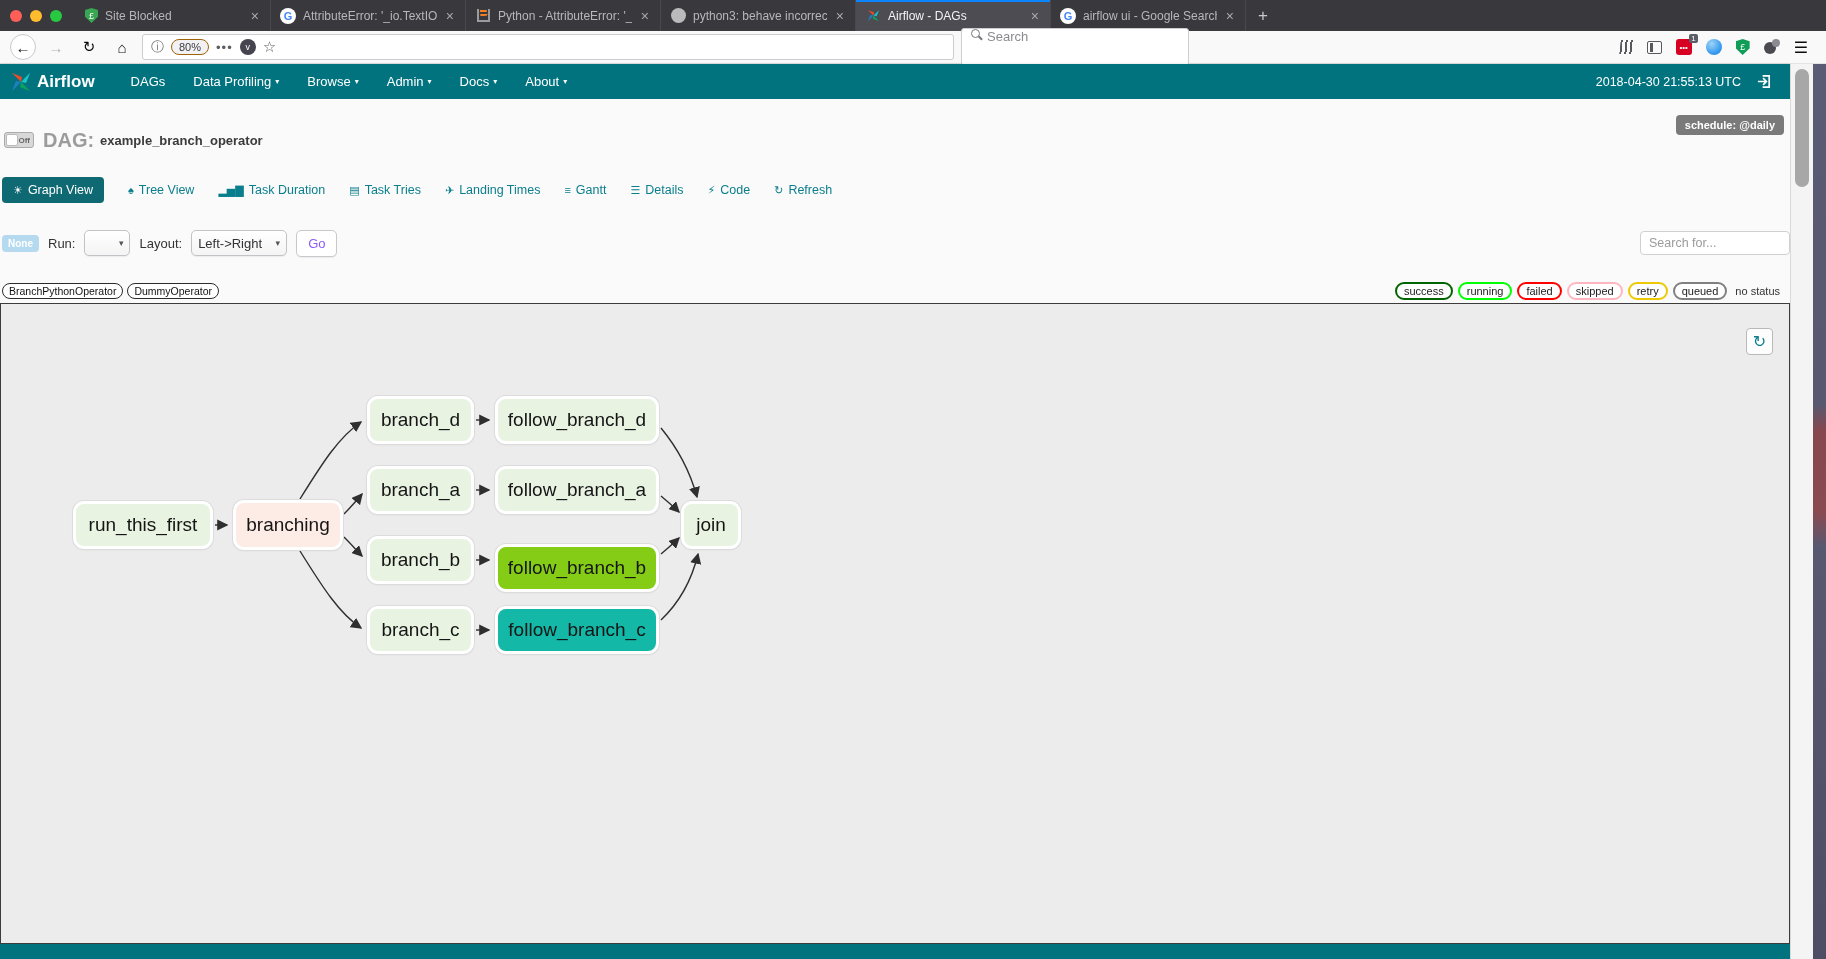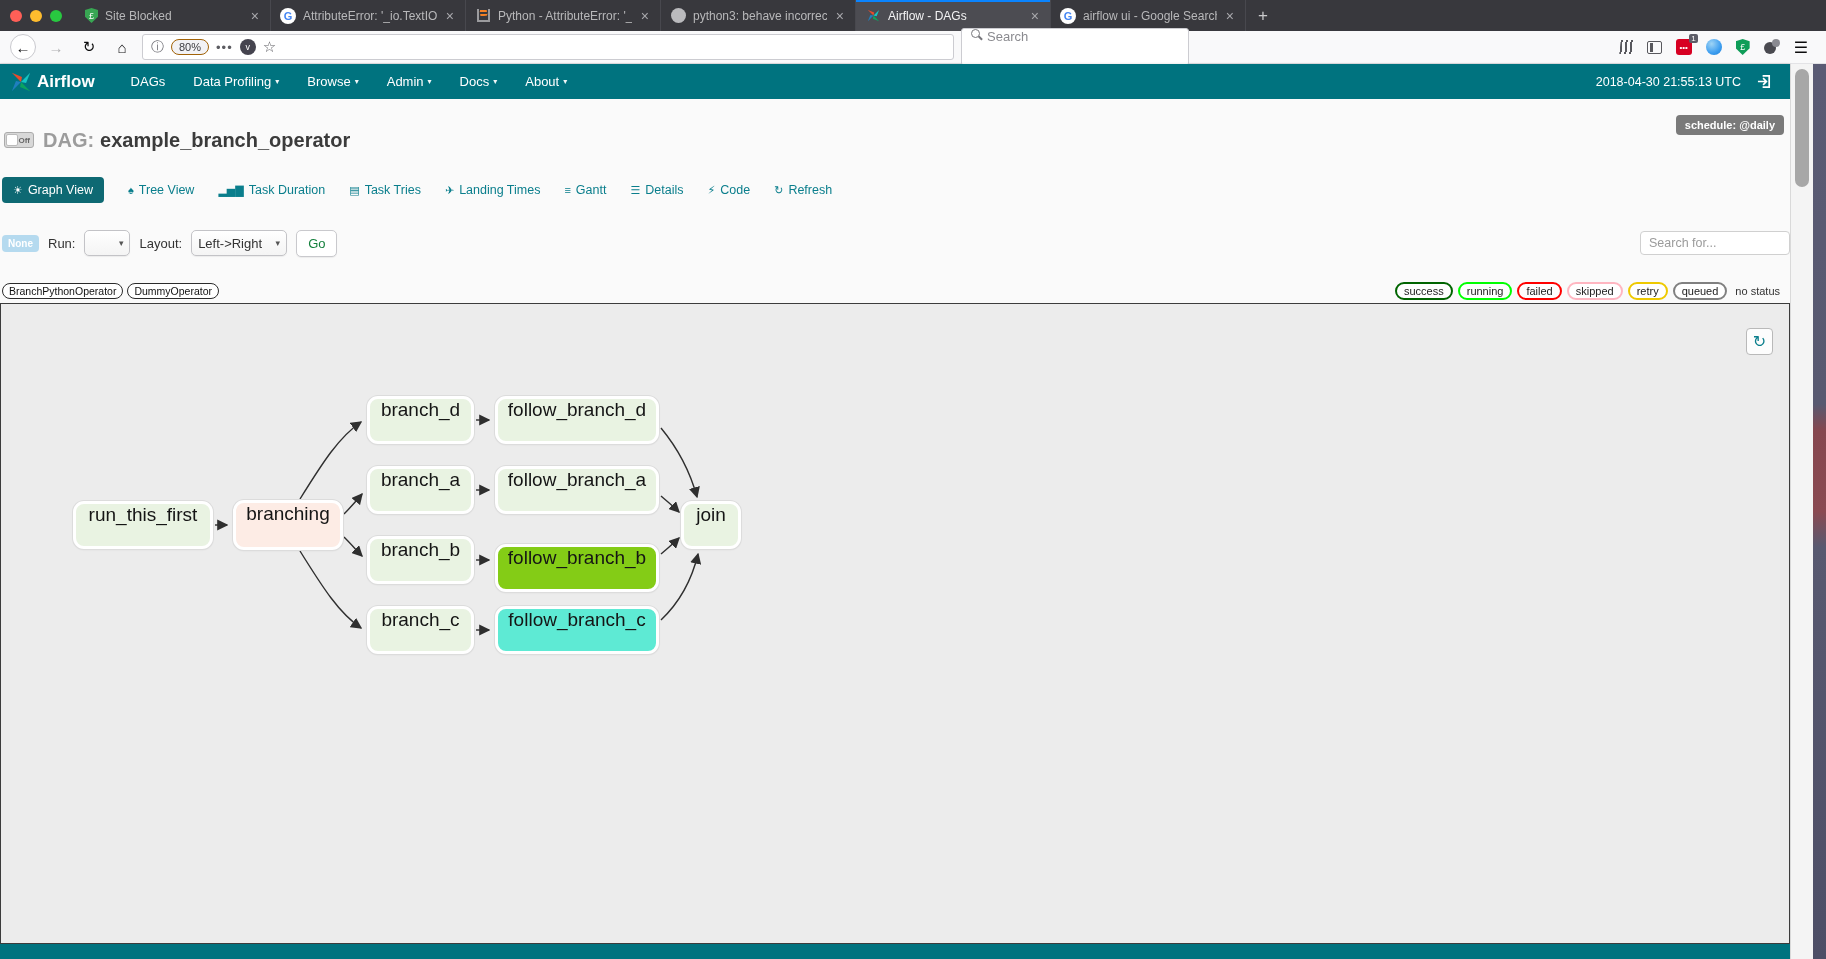--- a/index.html
+++ b/index.html
@@ -65,48 +65,48 @@
   .clock { font-size:12.5px; color:#fff; }
 
   
   .page { position:absolute; top:99px; left:0; width:1790px; height:860px; background:#fafafa; }
 
   .dag-title-row { position:absolute; top:24px; left:4px; right:0; height:34px; display:flex; align-items:center; gap:9px; }
   .pause-toggle { width:30px; height:16px; background:#d8d8d8; border:1px solid #ababab; border-radius:3px; position:relative; display:flex; align-items:center; justify-content:flex-end; padding-right:3px; }
   .pause-toggle .knob { position:absolute; left:1px; top:1px; width:12px; height:12px; background:#fff; border:1px solid #bbb; border-radius:2px; }
   .pause-toggle .off-label { font-size:8px; font-weight:bold; color:#666; }
   .dag-prefix { font-size:20px; font-weight:bold; color:#9c9c9c; }
-  .dag-name { font-size:20px; font-weight:bold; color:#3b3b3b; margin-left:-3px; }
+  .dag-name { font-size:13px; font-weight:bold; color:#3b3b3b; margin-left:-3px; }
   .schedule-badge { position:absolute; right:6px; top:16px; background:#7a7a7a; color:#fff; font-size:11px; font-weight:bold; border-radius:4px; padding:4px 9px; }
 
   .view-tabs { position:absolute; top:78px; left:2px; display:flex; align-items:center; gap:24px; }
   .vtab { display:flex; align-items:center; gap:5px; color:#0a7e8c; font-size:12.5px; cursor:pointer; }
   .vtab .glyph { font-size:11px; }
   .vtab.active { background:#0e6973; color:#fff; border-radius:4px; padding:6px 11px; }
 
   .controls { position:absolute; top:128px; left:2px; right:0; height:32px; display:flex; align-items:center; gap:9px; font-size:13px; color:#333; }
   .none-badge { background:#b5daef; color:#fff; font-weight:bold; font-size:10px; padding:3px 6px; border-radius:4px; }
   .mac-select { height:26px; background:linear-gradient(#fff,#f4f4f4); border:1px solid #c3c3c7; border-radius:5px; display:flex; align-items:center; justify-content:space-between; padding:0 6px; color:#333; box-shadow:0 1px 1px rgba(0,0,0,.06); }
   .mac-select .caret { font-size:9px; color:#555; margin-left:8px; }
   .sel-run { width:46px; }
   .sel-layout { width:96px; }
-  .go-btn { height:27px; padding:0 11px; background:#fff; border:1px solid #c9c9cd; border-radius:5px; font-size:13px; color:#15803d; box-shadow:0 1px 1px rgba(0,0,0,.06); }
+  .go-btn { height:27px; padding:0 11px; background:#fff; border:1px solid #c9c9cd; border-radius:5px; font-size:13px; color:#8b5cf6; box-shadow:0 1px 1px rgba(0,0,0,.06); }
   .search-for { margin-left:auto; margin-right:0; width:150px; height:24px; border:1px solid #d0d0d0; border-radius:4px; padding:0 8px; font-size:12.5px; color:#555; outline:none; font-family:inherit; background:#fff; }
   .search-for::placeholder { color:#9b9b9b; }
 
   .legend-row { position:absolute; top:183px; left:2px; right:0; height:18px; display:flex; align-items:center; }
   .op-badge { background:#fff; border:1px solid #2b2b2b; border-radius:8px; font-size:10.5px; color:#111; padding:1px 6px; margin-right:4px; }
   .status-group { margin-left:auto; display:flex; align-items:center; gap:5px; margin-right:10px;padding-left:36px; }
   .status-badge { background:#fff; border:2px solid #999; border-radius:10px; font-size:11px; color:#222; padding:1px 7px; }
   .status-plain { font-size:11px; color:#333; margin-left:3px; }
 
   
   .canvas { position:absolute; top:204px; left:0; width:1790px; height:641px; background:#ececec; border:1px solid #3c3c3c; }
   .canvas svg.edges { position:absolute; left:0; top:0; }
-  .node { position:absolute; display:flex; justify-content:center; font-size:19px; color:#151515; border:3px solid #fff; border-radius:11px; box-shadow:0 0 0 1px #dcdcdc,0 1px 2px rgba(0,0,0,.08); cursor:pointer; }
+  .node { position:absolute; display:flex; align-items:center; justify-content:center; font-size:19px; color:#151515; border:3px solid #fff; border-radius:11px; box-shadow:0 0 0 1px #dcdcdc,0 1px 2px rgba(0,0,0,.08); cursor:pointer; }
   .canvas-refresh { position:absolute; top:24px; right:16px; width:27px; height:27px; background:#fdfdfd; border:1px solid #b9b9b9; border-radius:4px; display:flex; align-items:center; justify-content:center; color:#0a7e8c; font-size:16px; }
 
   .footer-bar { position:absolute; left:0; bottom:0; width:1790px; height:15px; background:#00737f; }
 
   
   .win-scrollbar { position:absolute; left:1790px; top:64px; width:23px; height:895px; background:#f4f4f4; border-left:1px solid #d9d9d9; }
   .win-scrollbar .thumb { position:absolute; left:4px; top:5px; width:14px; height:118px; background:#a7a7a7; border-radius:7px; }
   .bg-window { position:absolute; left:1813px; top:64px; width:13px; height:895px;
      background:linear-gradient(180deg,#5a5b74 0%,#585970 38%,#86474f 41%,#8a4a52 50%,#585970 54%,#4d4e66 100%); }
 </style>
@@ -365,21 +365,21 @@
         </div>
       <div class="node" style="left: 366px; top: 232px; width: 107px; height: 48px; background: rgb(233, 243, 226);">
           <span>branch_b</span>
         </div>
       <div class="node" style="left: 494px; top: 240px; width: 164px; height: 48px; background: #84cc16;">
           <span>follow_branch_b</span>
         </div>
       <div class="node" style="left: 366px; top: 302px; width: 107px; height: 48px; background: rgb(233, 243, 226);">
           <span>branch_c</span>
         </div>
-      <div class="node" style="left: 494px; top: 302px; width: 164px; height: 48px; background: #5eead4;">
+      <div class="node" style="left: 494px; top: 302px; width: 164px; height: 48px; background: #14b8a6;">
           <span>follow_branch_c</span>
         </div>
       <div class="node" style="left: 680px; top: 197px; width: 60px; height: 48px; background: rgb(233, 243, 226);">
           <span>join</span>
         </div>
 
       <div class="canvas-refresh">
         <span>↻</span>
       </div>
     </div>

